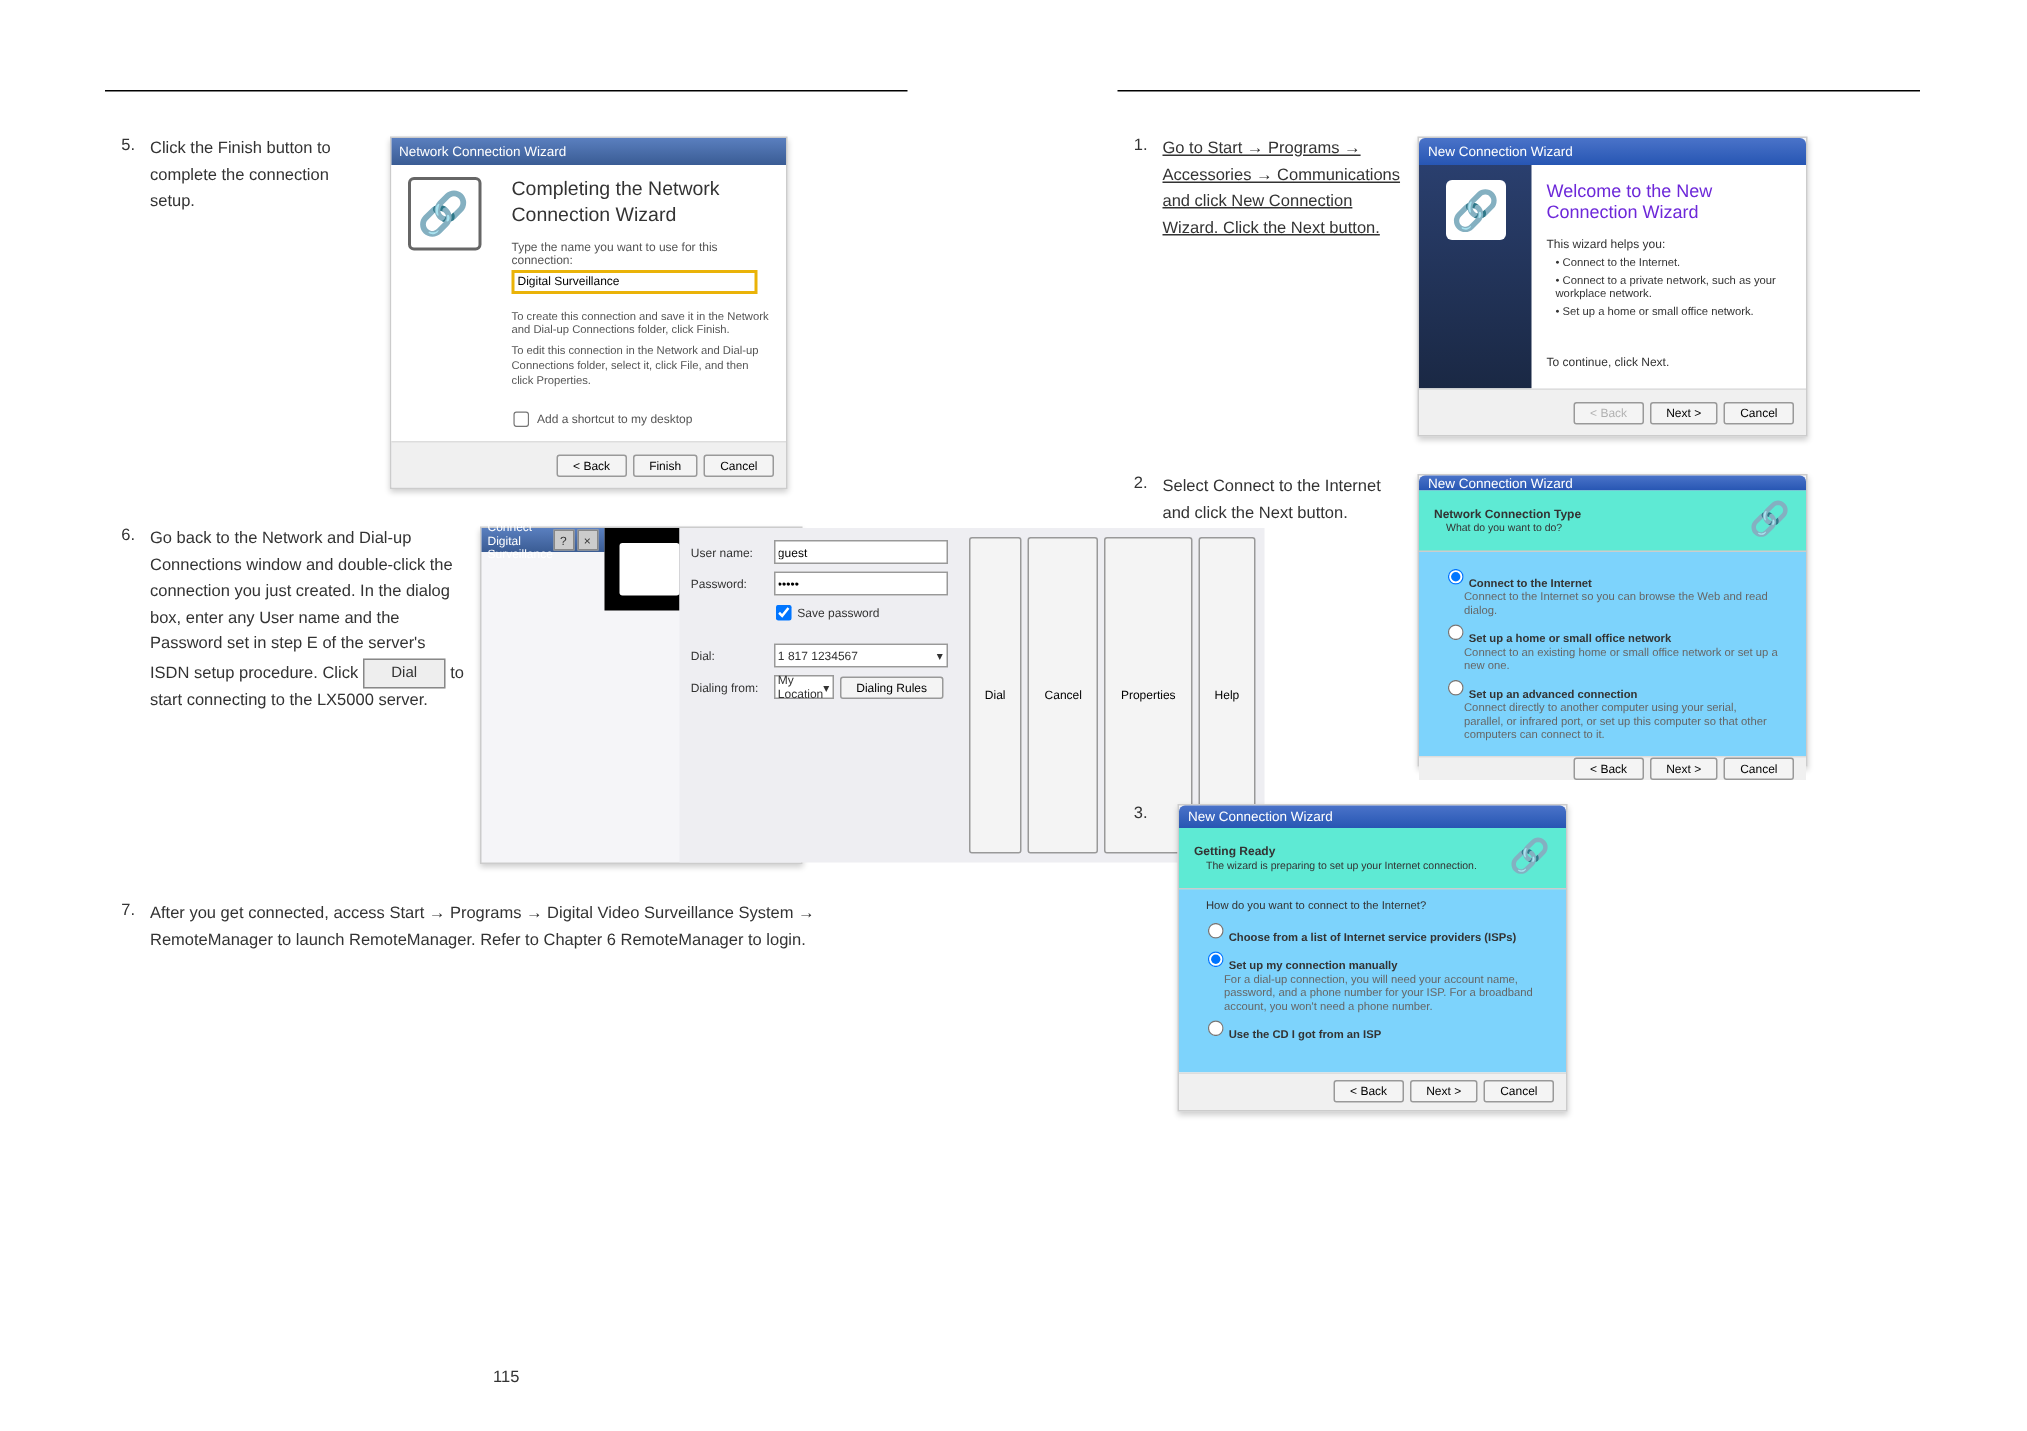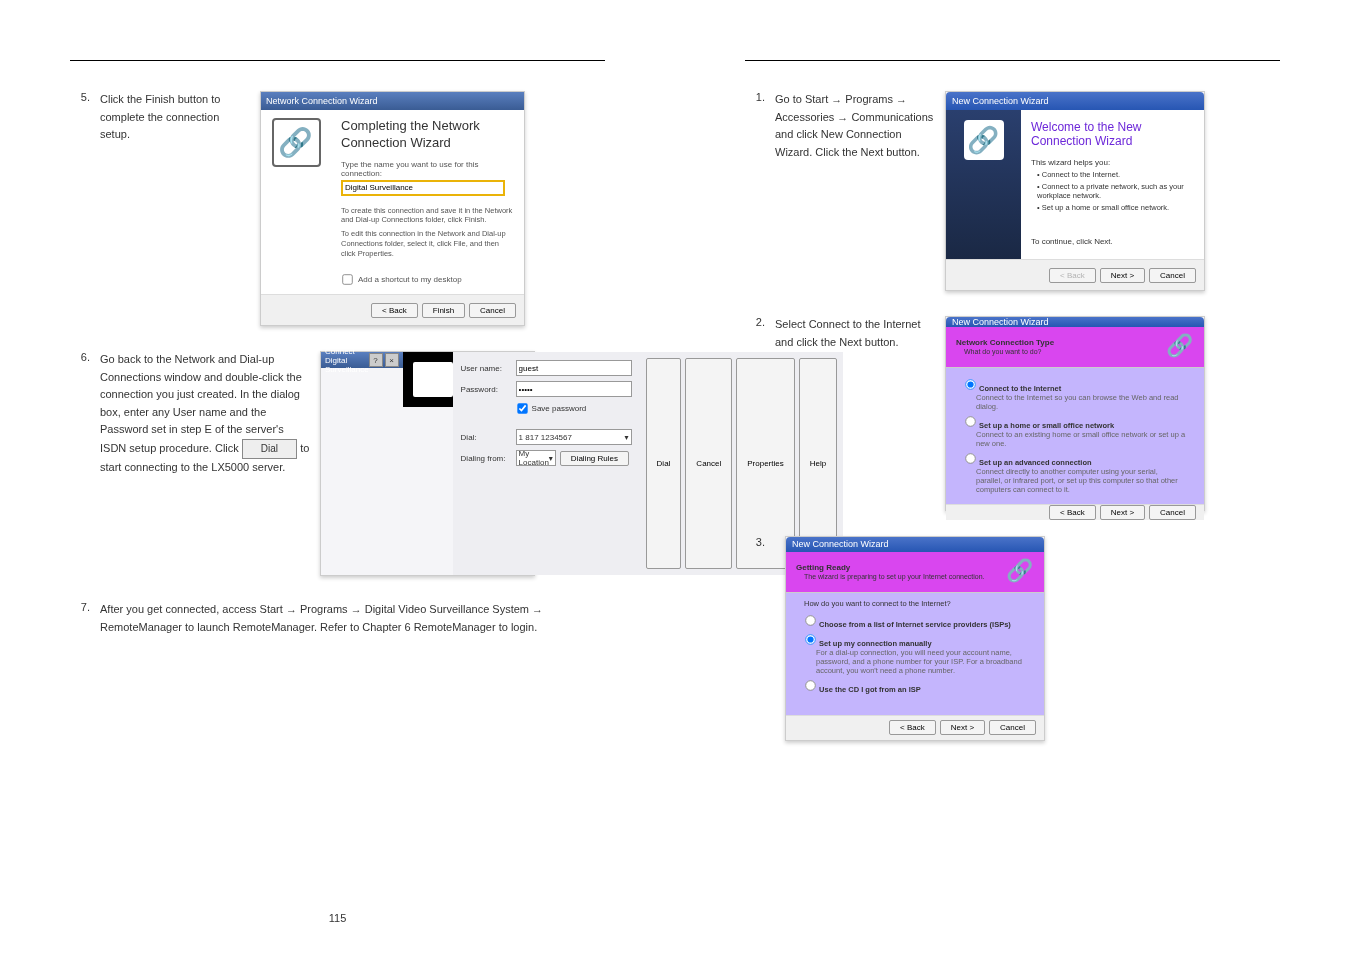--- a/index.html
+++ b/index.html
@@ -298,37 +298,37 @@
     color: #333;
     margin: 3px 0 3px 6px;
   }
   .ss3-cont {
     font-size: 8px;
     margin-top: 25px;
   }
 
   .ss4 { height: 195px; }
   .ss4-header {
-    background: #d946ef;
+    background: #5eead4;
     padding: 6px 10px;
     display: flex;
     justify-content: space-between;
     align-items: center;
     border-bottom: 1px solid #ccc;
   }
   .ss4-header-text { font-size: 8px; }
   .ss4-header-text b { color: #333; }
   .ss4-header-icon {
     width: 28px;
     height: 28px;
     font-size: 22px;
   }
   .ss4-body {
     flex: 1;
-    background: #c4b5fd;
+    background: #7dd3fc;
     padding: 6px 18px;
     font-size: 7.5px;
   }
   .ss4-opt { margin: 4px 0; }
   .ss4-opt b { color: #333; }
   .ss4-opt .desc { color: #666; margin-left: 12px; line-height: 1.2; }
 
   .ss5 { height: 205px; }
 
   
@@ -444,21 +444,21 @@
   </div>
 
   <div class="page-num">115</div>
 </div>
 
 <div class="page">
   <div class="hr-top"></div>
 
   <div class="step">
     <div class="step-num">1.</div>
-    <div class="step-text step-text-narrow" style="width:160px;">Go to Start → Programs → Accessories → Communications and click New Connection Wizard.  Click the Next button.</div>
+    <div class="step-text step-text-narrow" style="width:160px;text-decoration:underline;">Go to Start → Programs → Accessories → Communications and click New Connection Wizard.  Click the Next button.</div>
 
     <div class="screenshot ssxp ss3">
       <div class="ssxp-titlebar">New Connection Wizard</div>
       <div class="ss3-body">
         <div class="ss3-side">
           <div class="ss3-icon">🔗</div>
         </div>
         <div class="ss3-main">
           <h3>Welcome to the New Connection Wizard</h3>
           <div style="font-size:8px;">This wizard helps you:</div>

